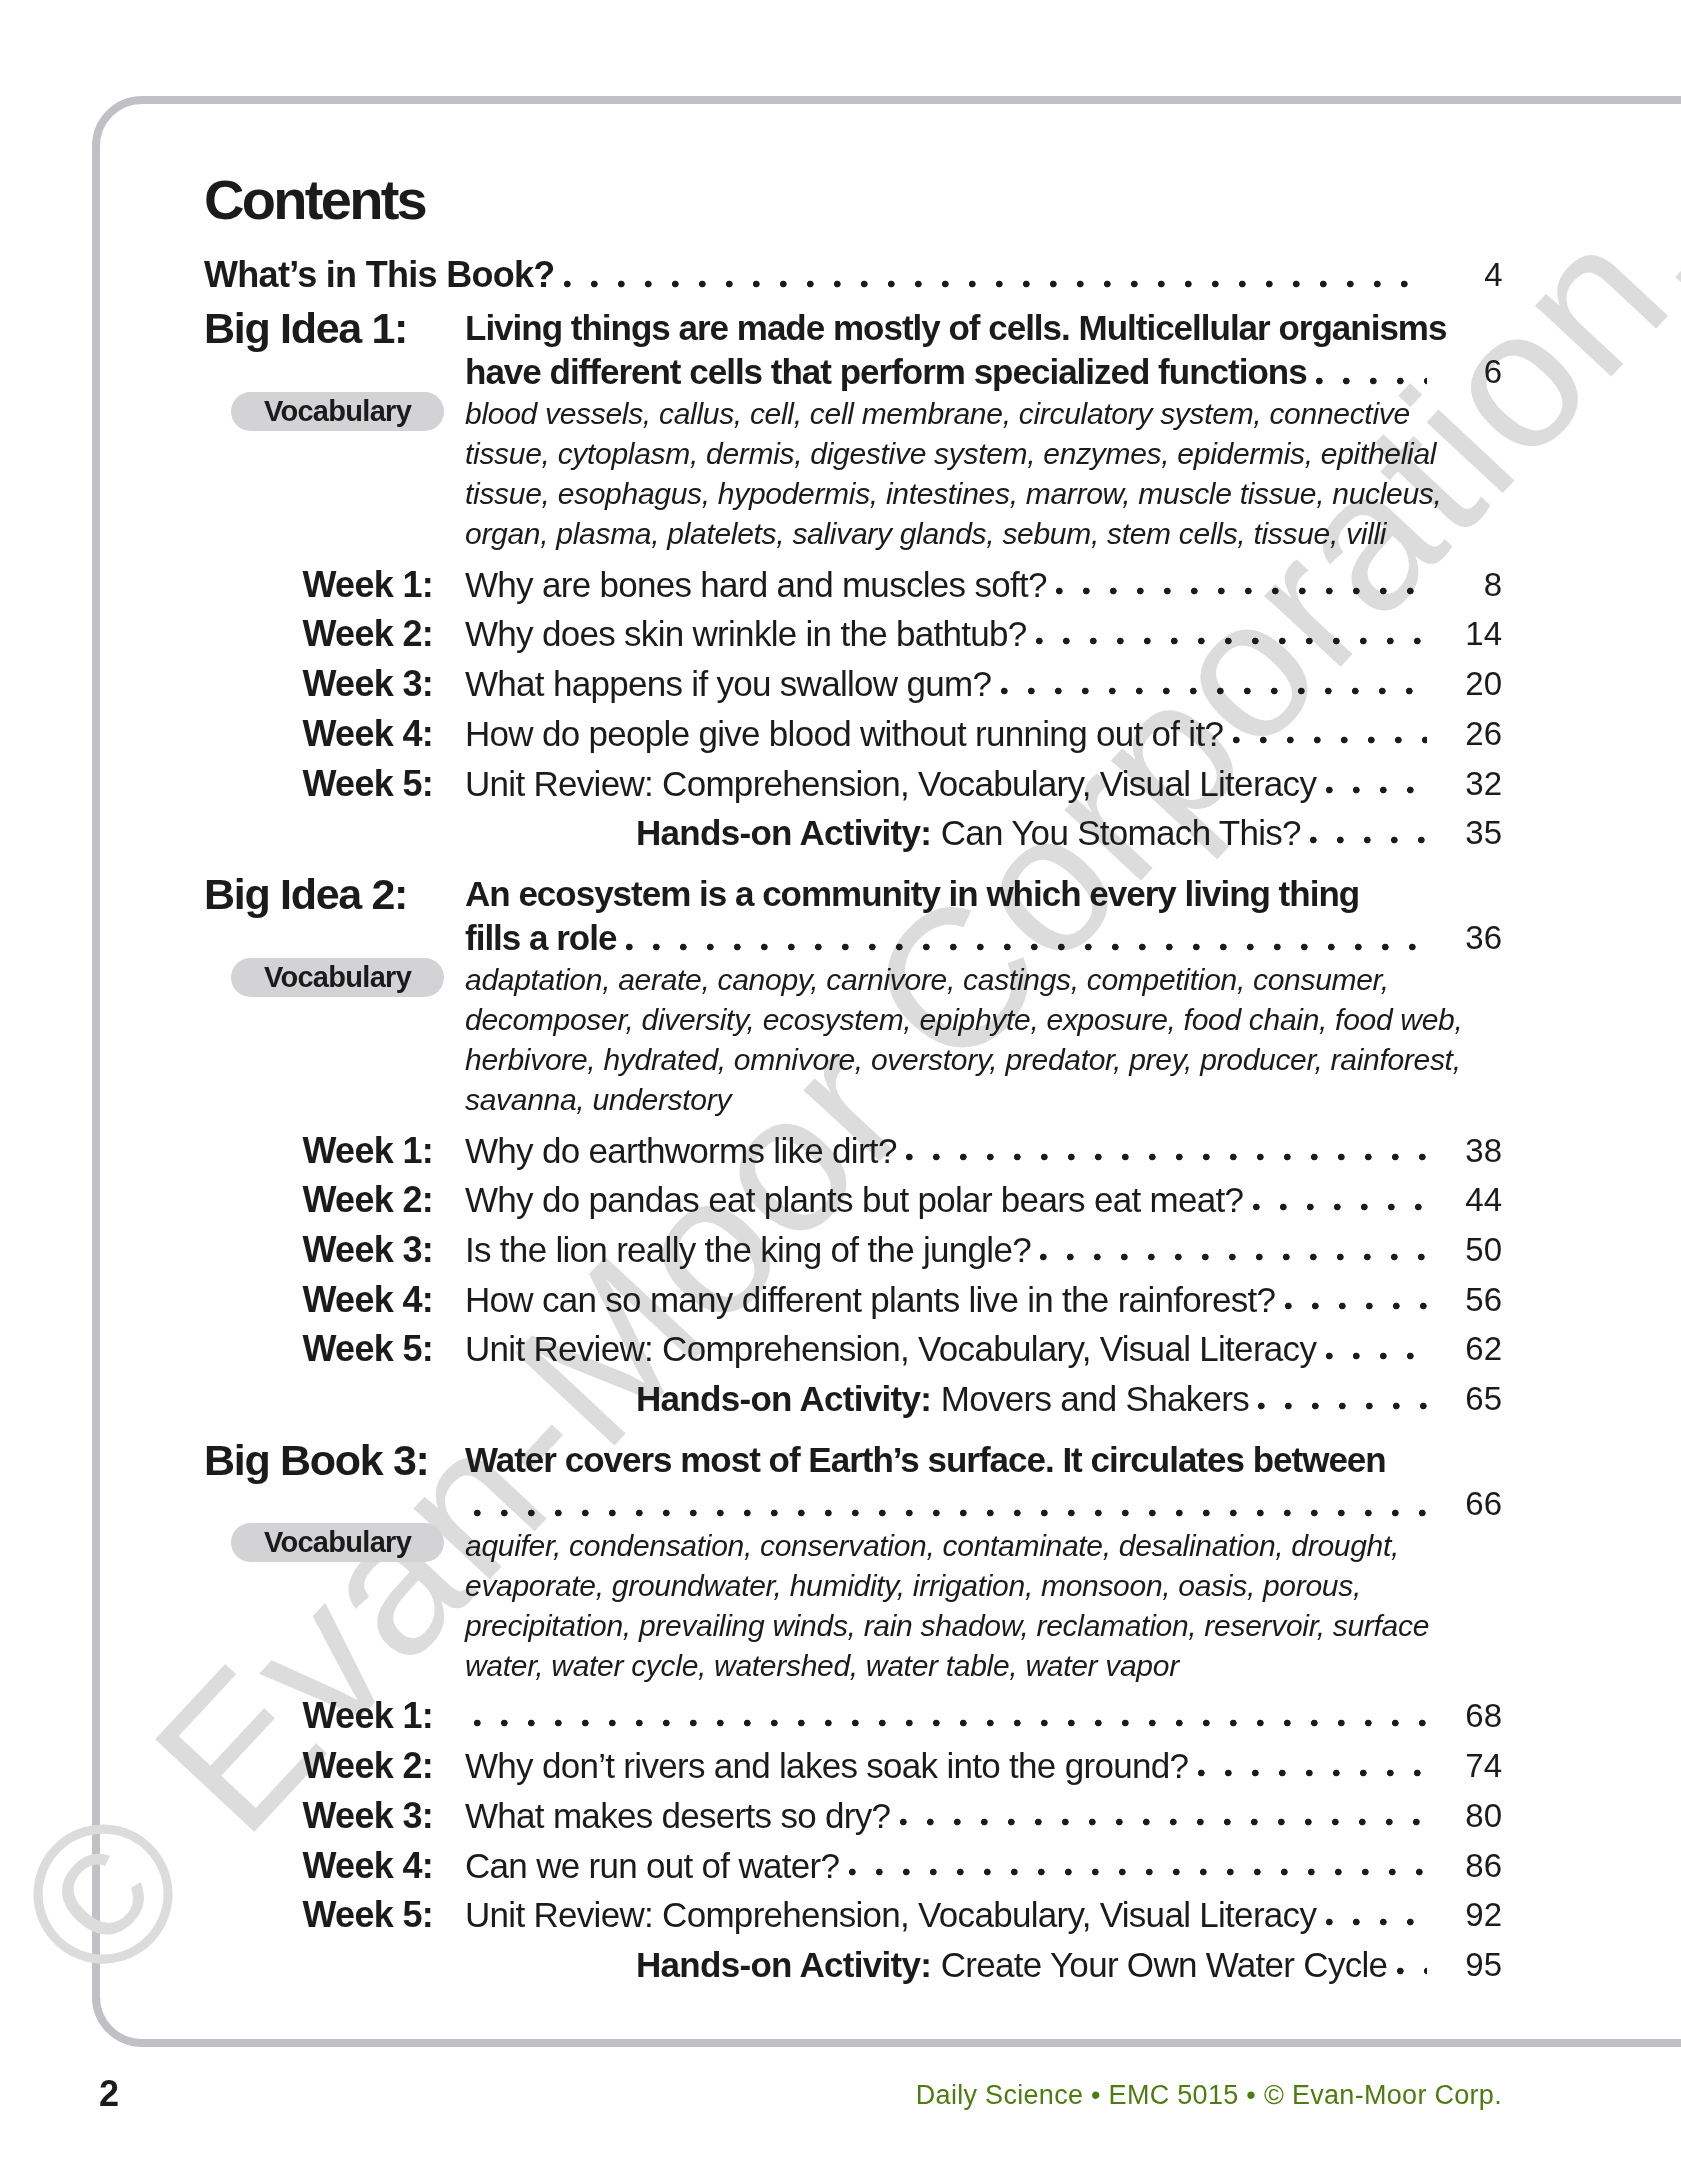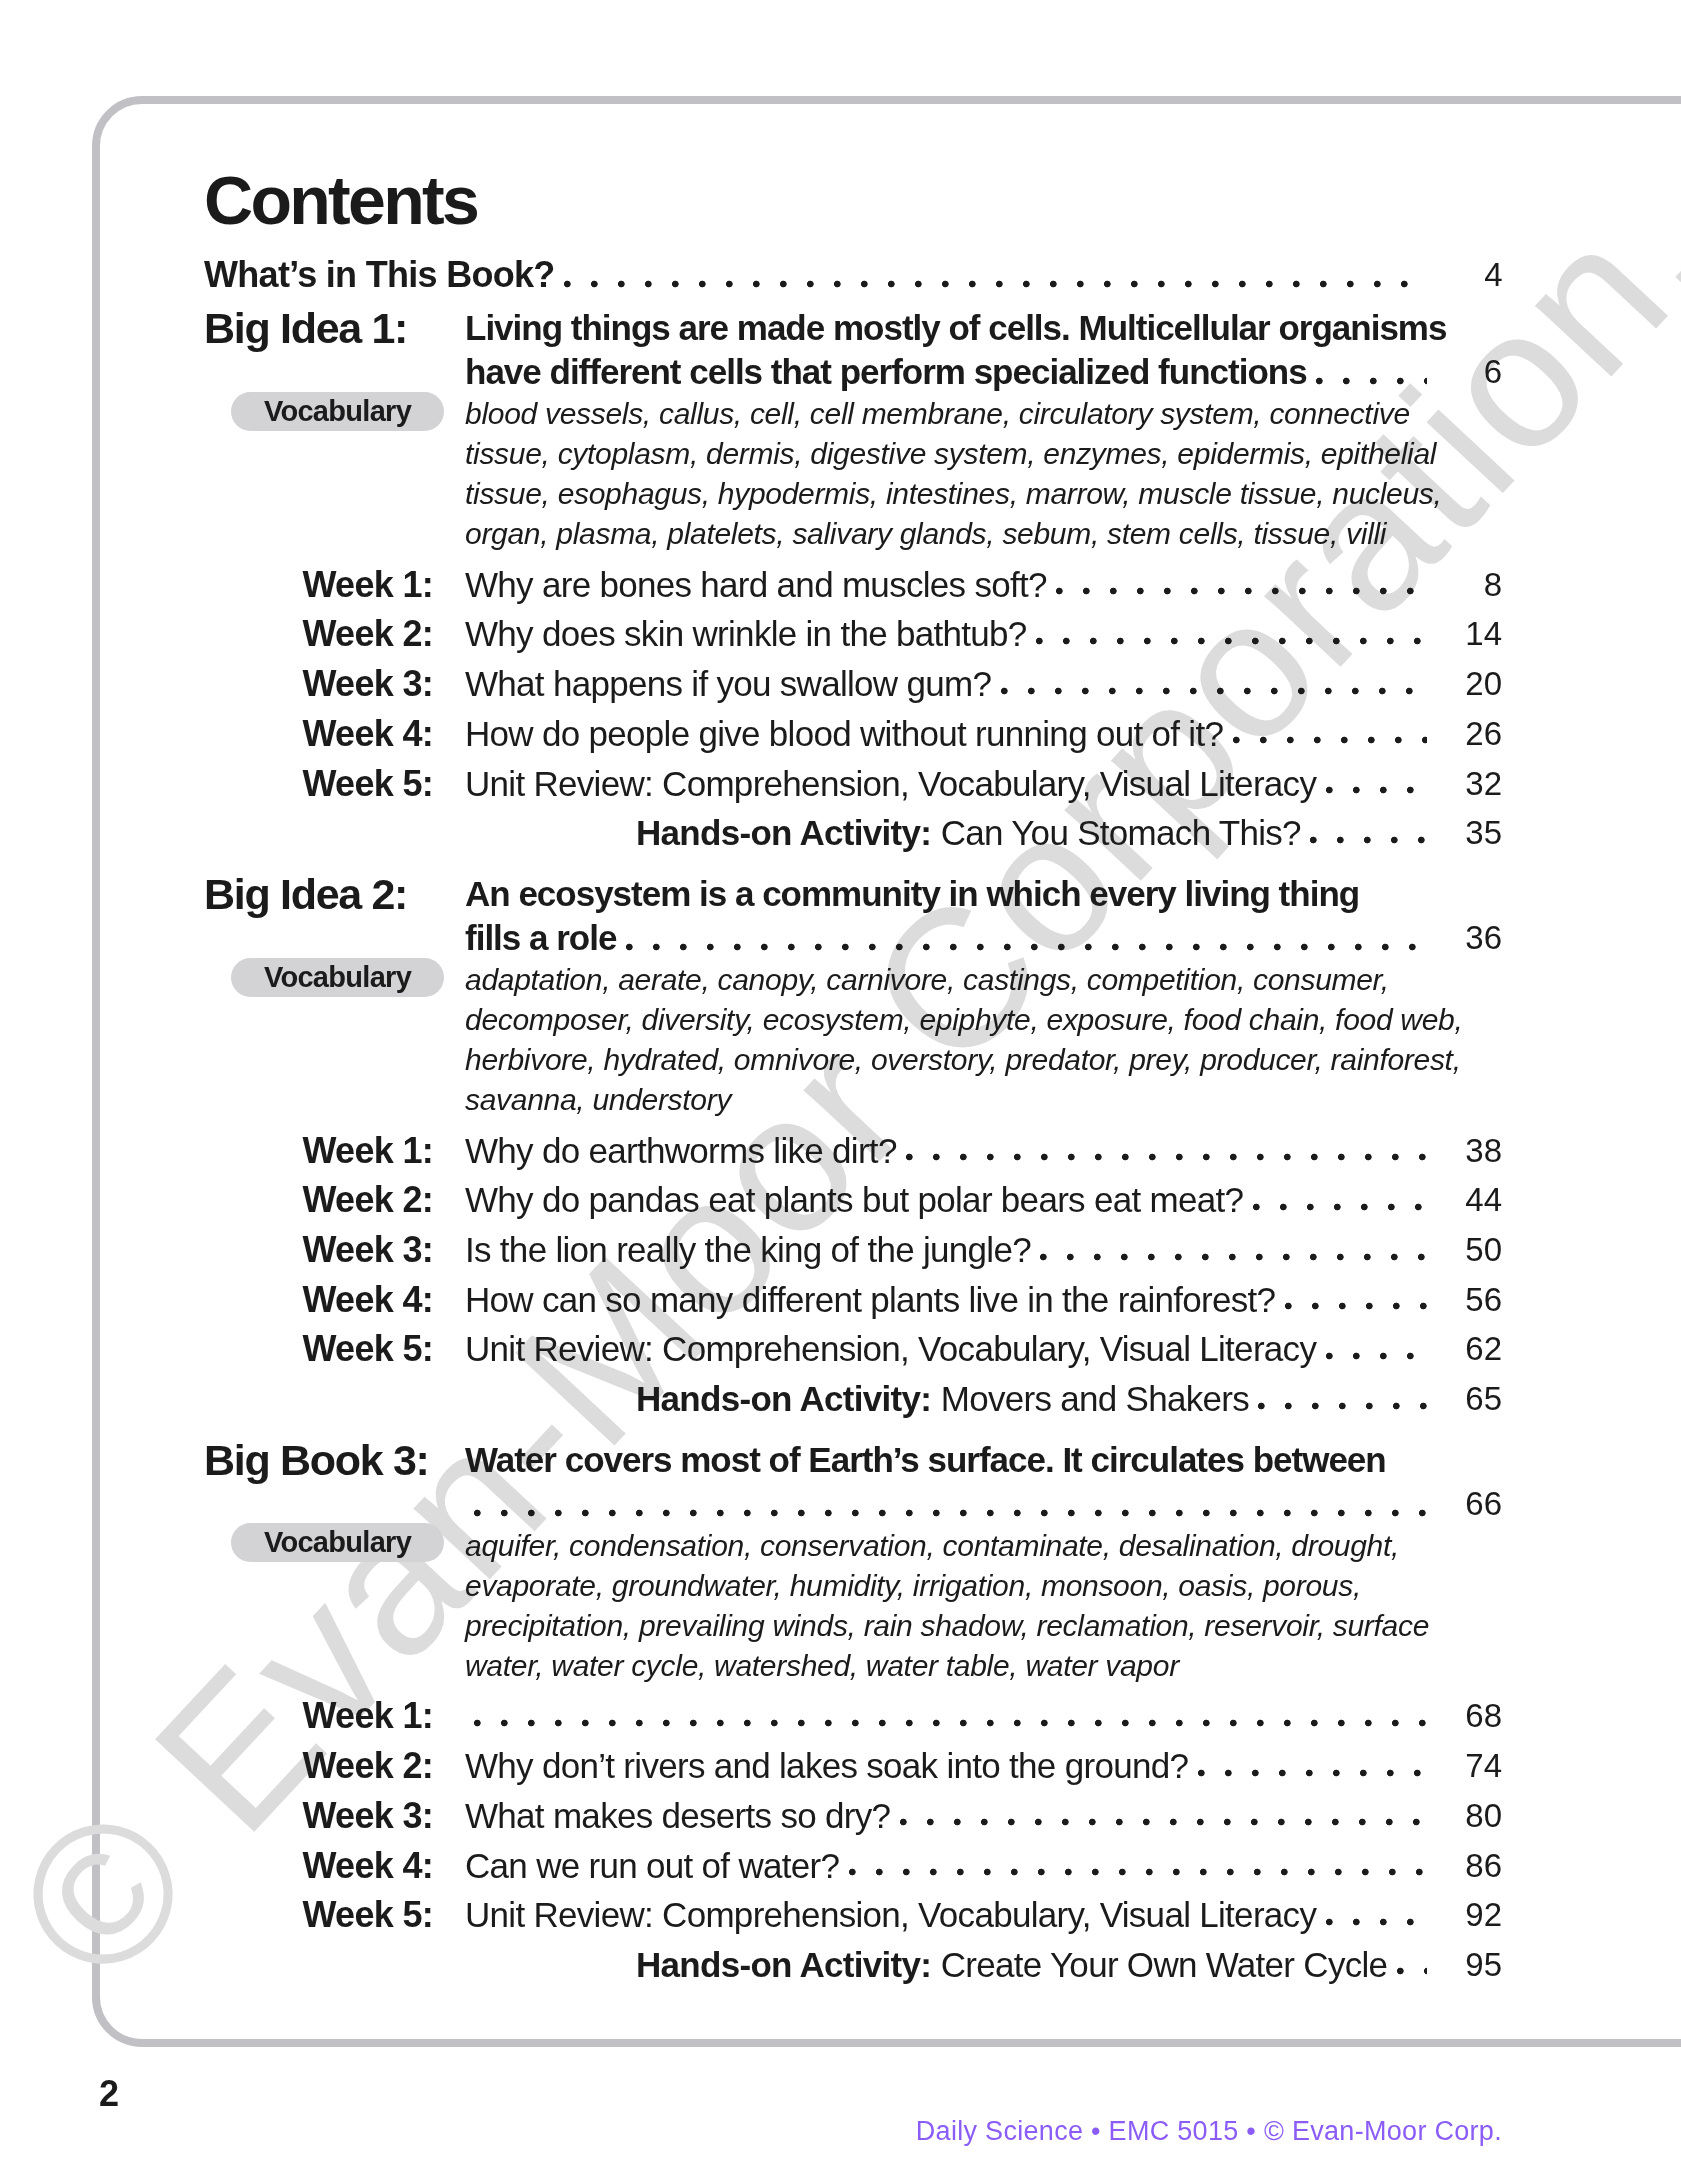--- a/index.html
+++ b/index.html
@@ -33,21 +33,21 @@
     z-index:1;
     line-height:201px;
   }
   .content {
     position:absolute;
     left:204px; top:159px;
     width:1298px;
     z-index:2;
   }
   .page-title {
-    font-size:68px;
+    font-size:56px;
     font-weight:bold;
     letter-spacing:-2.7px;
     line-height:82px;
     margin-bottom:12px;
   }
   .toc-row { display:flex; align-items:center; white-space:nowrap; }
   .intro-row { line-height:44px; font-size:36px; font-weight:bold; letter-spacing:-0.7px; }
   .leader {
     flex:1 1 auto;
     align-self:flex-end;
@@ -130,24 +130,23 @@
     position:absolute;
     left:99px; top:2073px;
     font-size:36px; font-weight:bold;
     z-index:2;
   }
   .footer-credit {
     position:absolute;
     right:179px; top:2080px;
     font-size:27px;
     font-weight:normal;
-    color:#8b5cf6;
+    color:#4d7c0f;
     letter-spacing:0.3px;
     z-index:2;
-    margin-top:36px;
   }
 </style>
 </head>
 <body>
 
 <div class="page-border"></div>
 <div class="watermark">© Evan-Moor Corporation.</div>
 
 <div class="content">
 

